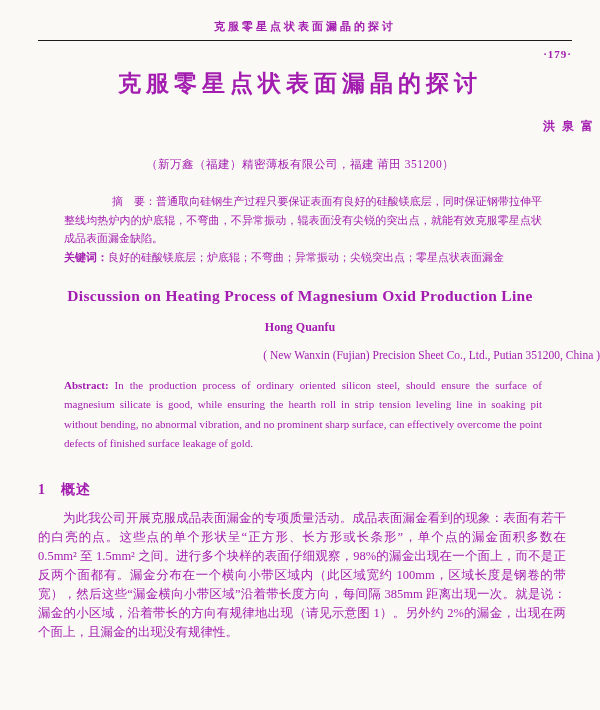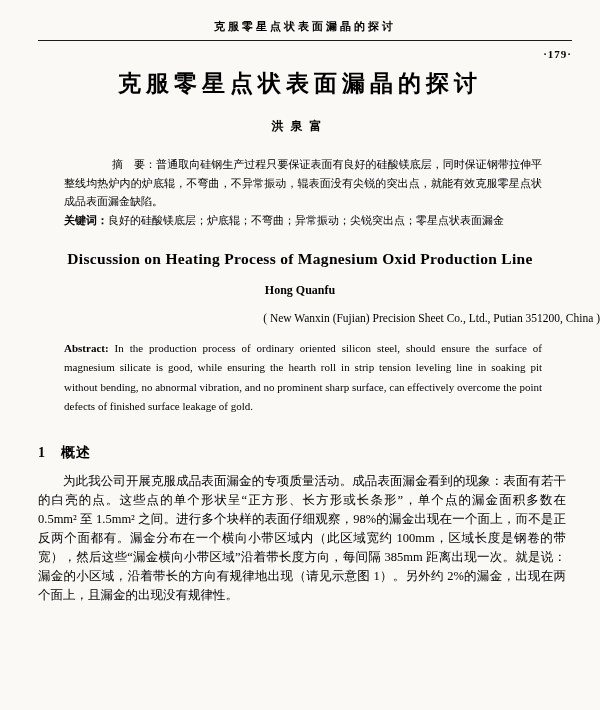--- a/index.html
+++ b/index.html
@@ -2,21 +2,21 @@
 <html><head>
 <meta charset="utf-8">
 <style>
   html,body{margin:0;padding:0;}
   body{background:#e9e8e4;}
   .page{
     position:relative;
     width:600px;height:710px;
     margin:0 auto;
     background:#faf9f5;
-    color:#000000;
+    color:#a21caf;
     font-family:"Liberation Serif","DejaVu Serif",serif;
     overflow:hidden;
     box-sizing:border-box;
   }
   
   .header{
     position:absolute;top:16px;left:38px;right:28px;
     text-align:center;
   }
   .running-title{
@@ -30,21 +30,21 @@
     position:absolute;top:40px;left:38px;right:28px;
     border-bottom:1.6px solid #1c1c1c;
   }
   
   .cn-title{
     margin:68px 0 0 0;
     text-align:center;
     font-size:23px;font-weight:bold;letter-spacing:5px;
   }
   .cn-author{
-    margin-top:19px;text-align:center;
+    margin-top:19px;text-align:right;
     font-size:12px;letter-spacing:7px;font-weight:bold;
   }
   .cn-affiliation{
     margin-top:22px;text-align:center;
     font-size:11.5px;letter-spacing:0.5px;
   }
   
   .abs-zh{
     margin:20px 58px 0 64px;
     font-size:11px;line-height:1.7;
@@ -92,20 +92,21 @@
 <div class="page">
 
   <div class="header">
     <span class="running-title">克服零星点状表面漏晶的探讨</span>
     <span class="page-number">·179·</span>
   </div>
   <div class="header-rule"></div>
 
   <div class="cn-title">克服零星点状表面漏晶的探讨</div>
   <div class="cn-author">洪泉富</div>
+  <div class="cn-affiliation">（新万鑫（福建）精密薄板有限公司，福建 莆田 351200）</div>
 
   <div class="abs-zh">
     <span class="lbl">摘　要：</span><span>普通取向硅钢生产过程只要保证表面有良好的硅酸镁底层，同时保证钢带拉伸平整线均热炉内的炉底辊，不弯曲，不异常振动，辊表面没有尖锐的突出点，就能有效克服零星点状成品表面漏金缺陷。</span>
   </div>
   <div class="kw-zh">
     <span class="lbl">关键词：</span><span>良好的硅酸镁底层；炉底辊；不弯曲；异常振动；尖锐突出点；零星点状表面漏金</span>
   </div>
 
   <div class="en-title">Discussion on Heating Process of Magnesium Oxid Production Line</div>
   <div class="en-author">Hong Quanfu</div>

